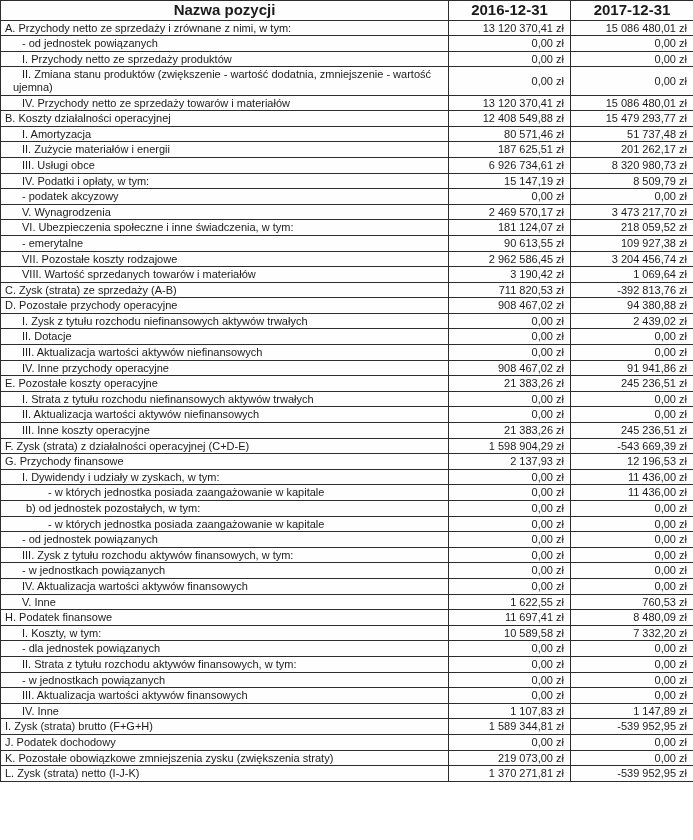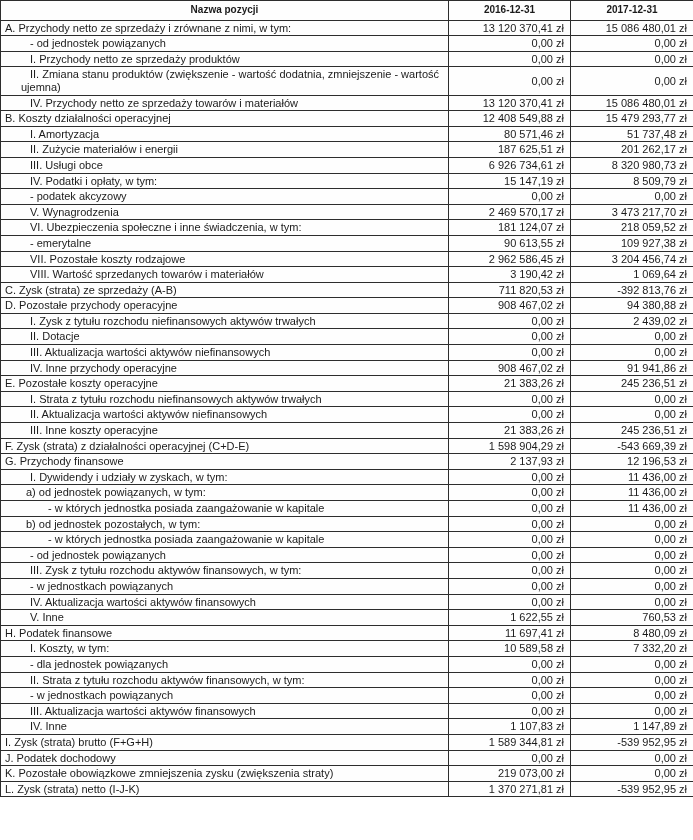--- a/index.html
+++ b/index.html
@@ -28,32 +28,32 @@
     border: 1px solid #2d2d2d;
     font-size: 11px;
     line-height: 12.6px;
     padding: 1px 4px 1px 4px;
     vertical-align: middle;
     overflow: hidden;
   }
   .pl-table thead th {
     font-weight: bold;
     text-align: center;
-    font-size: 10px;
+    font-size: 15px;
     padding: 3px 14px;
   }
   td.name { text-align: left; }
   td.val {
     text-align: right;
     padding-right: 6px;
     white-space: nowrap;
   }
   
   td.lvl0 { padding-left: 4px;  text-indent: 0; }
-  td.lvl1 { padding-left: 20px;  text-indent: 9px; }
+  td.lvl1 { padding-left: 12px;  text-indent: 9px; }
   td.lvl2 { padding-left: 4px;  text-indent: 21px; }
   td.lvl3 { padding-left: 4px;  text-indent: 43px; }
 </style>
 </head>
 <body>
 
 <table class="pl-table">
   <colgroup>
     <col class="c-name">
     <col class="c-y2016">
@@ -206,25 +206,20 @@
         <td class="name lvl0">G. Przychody finansowe</td>
         <td class="val">2 137,93 zł</td>
         <td class="val">12 196,53 zł</td>
       </tr>
       <tr>
         <td class="name lvl1">I. Dywidendy i udziały w zyskach, w tym:</td>
         <td class="val">0,00 zł</td>
         <td class="val">11 436,00 zł</td>
       </tr>
       <tr>
-        <td class="name lvl2">a) od jednostek powiązanych, w tym:</td>
-        <td class="val">0,00 zł</td>
-        <td class="val">11 436,00 zł</td>
-      </tr>
-      <tr>
         <td class="name lvl3">- w których jednostka posiada zaangażowanie w kapitale</td>
         <td class="val">0,00 zł</td>
         <td class="val">11 436,00 zł</td>
       </tr>
       <tr>
         <td class="name lvl2">b) od jednostek pozostałych, w tym:</td>
         <td class="val">0,00 zł</td>
         <td class="val">0,00 zł</td>
       </tr>
       <tr>

